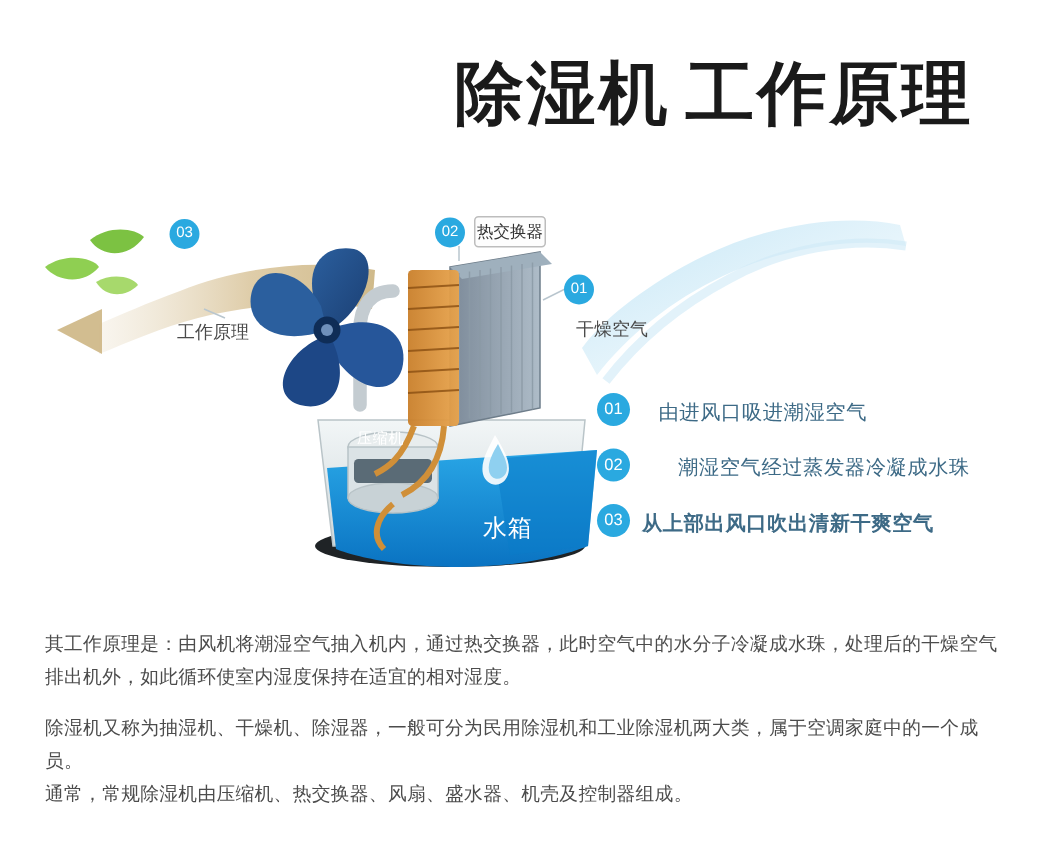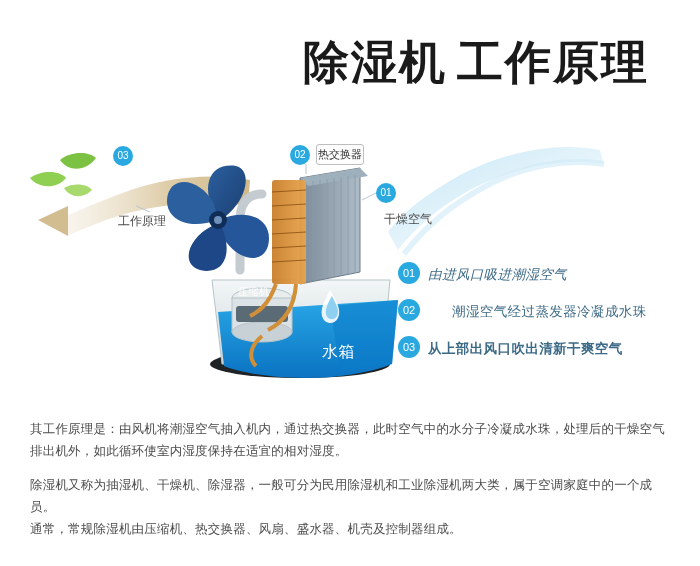--- a/index.html
+++ b/index.html
@@ -252,21 +252,21 @@
     <div class="tag-box" style="left:316px; top:24px;">热交换器</div>
     <div class="lbl" style="left:118px; top:93px;">工作原理</div>
     <div class="lbl" style="left:384px; top:91px;">干燥空气</div>
 
     <div class="inner-tag" style="left:238px; top:165px;">压缩机</div>
     <div class="inner-tag" style="left:322px; top:222px; font-size:16px;">水箱</div>
   </div>
 
   <div>
     <div class="badge" style="left:398px; top:262px;">01</div>
-    <div class="item-text" style="left:428px; top:266px;font-style:italic;">由进风口吸进潮湿空气</div>
+    <div class="item-text" style="left:439px; top:266px;">由进风口吸进潮湿空气</div>
 
     <div class="badge" style="left:398px; top:299px;">02</div>
     <div class="item-text" style="left:452px; top:303px;">潮湿空气经过蒸发器冷凝成水珠</div>
 
     <div class="badge" style="left:398px; top:336px;">03</div>
     <div class="item-text" style="left:428px; top:340px;font-weight:bold;">从上部出风口吹出清新干爽空气</div>
   </div>
 
   <div class="paras">
     <div class="para">

